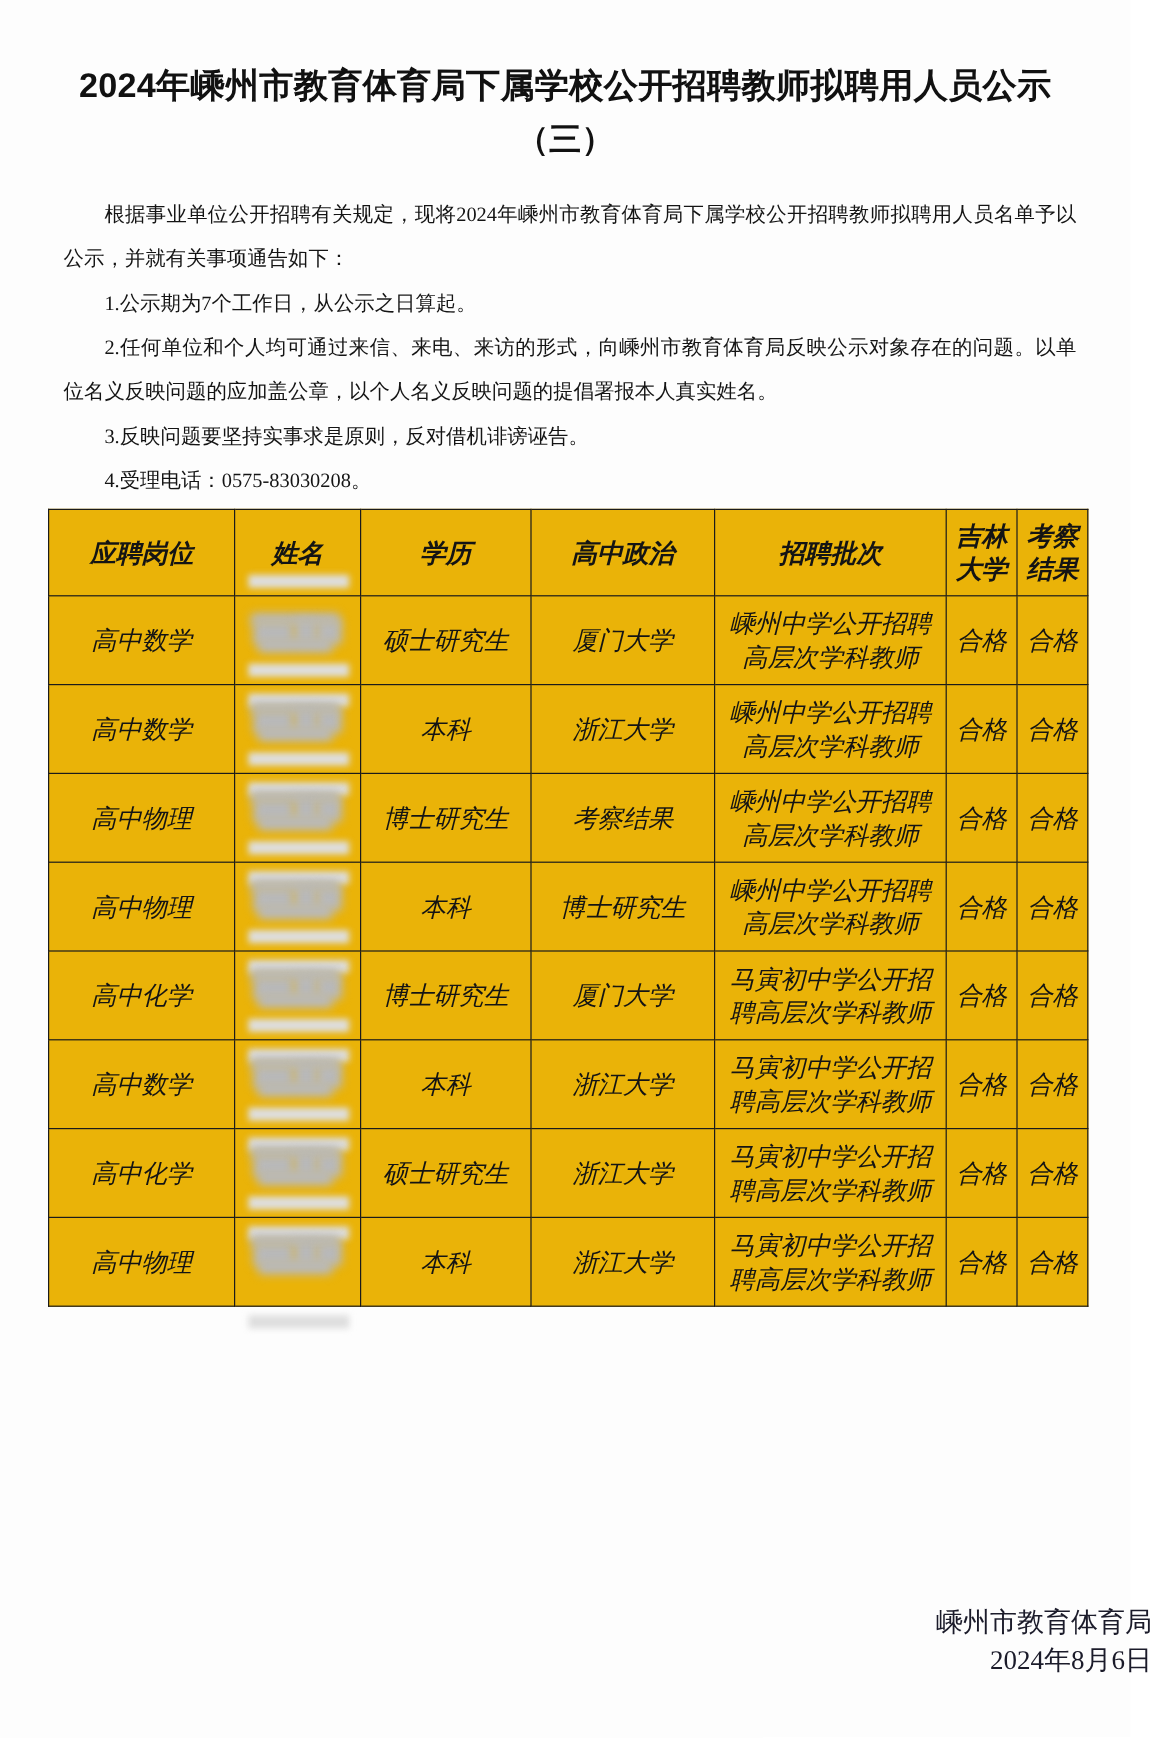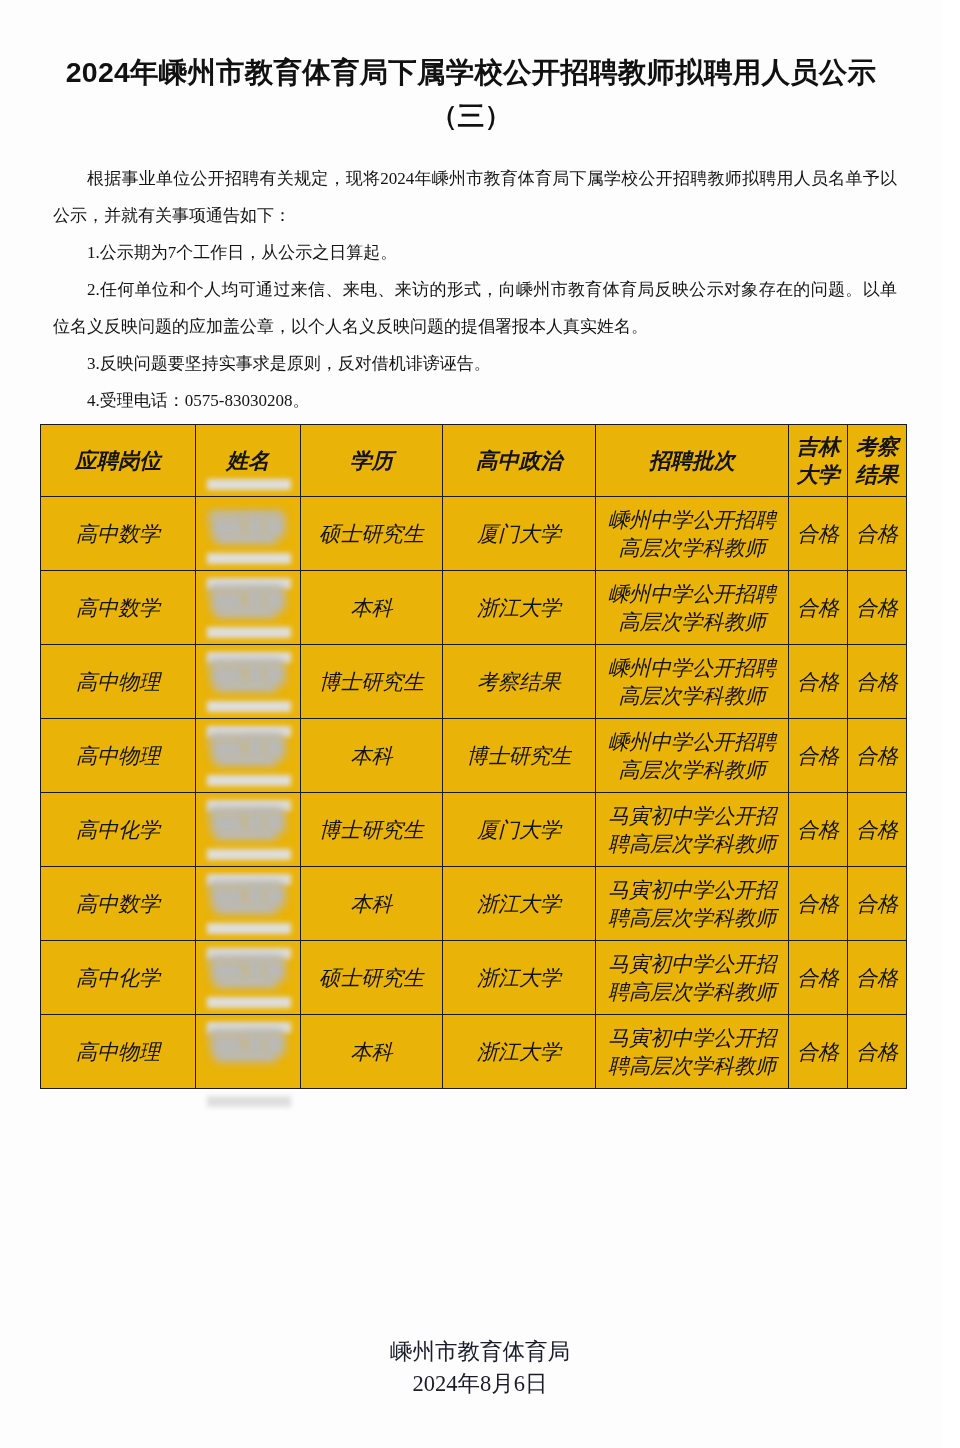--- a/index.html
+++ b/index.html
@@ -144,21 +144,21 @@
   .s3 { left: 58px; top: 11px; width: 22px; height: 21px; background: #b3b3b3; }
   .s4 { left: 10px; top: 26px; width: 62px; height: 13px; background: #d6d6d6; }
   .s5 { left: 4px;  top: 6px;  width: 74px; height: 10px; background: #e0e0e0; }
 
   
   .footer {
     position: absolute;
     left: 0;
     top: 1336px;
     width: 960px;
-    text-align: center;
+    text-align: right;
     font-size: 22.5px;
     line-height: 32px;
     color: #1b1b2a;
   }
   .footer div { font-family: "Liberation Serif", "DejaVu Serif", serif; }
 </style>
 </head>
 <body>
 
 <div class="page">

